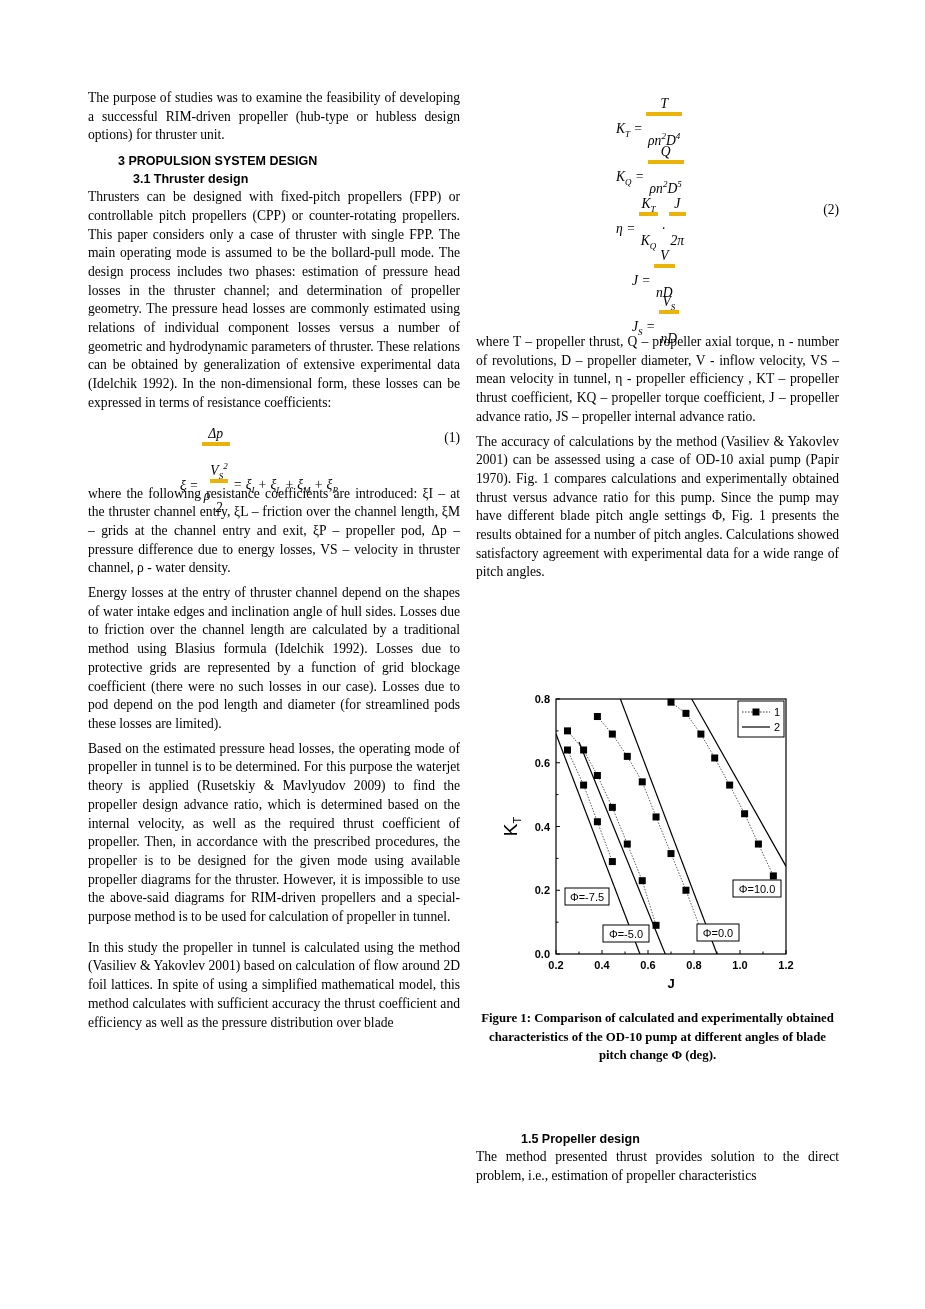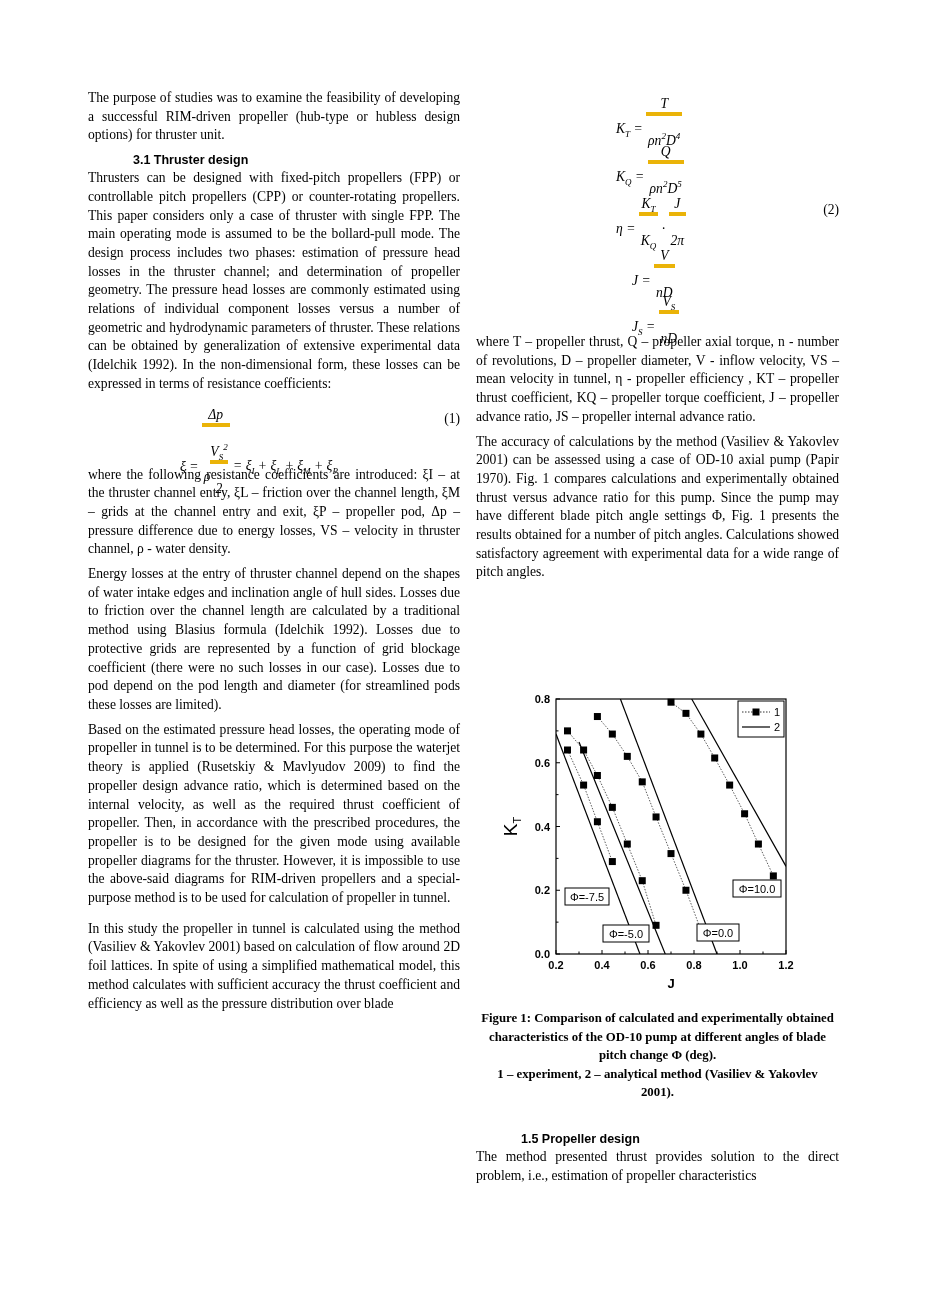--- a/index.html
+++ b/index.html
@@ -21,20 +21,21 @@
   sub, sup { font-size:9px; line-height:0; }
   .caption { font-weight:bold; text-align:center; font-size:12.8px; line-height:18.5px; margin:0 4px; }
   .chart { position:absolute; left:495px; top:688px; }
   .chart text { font-family:"Liberation Sans", sans-serif; }
 </style>
 </head>
 <body>
 
 <div class="col left">
   <p>The purpose of studies was to examine the feasibility of developing a successful RIM-driven propeller (hub-type or hubless design options) for thruster unit.</p>
+  <div class="h1">3 PROPULSION SYSTEM DESIGN</div>
   <div class="h2">3.1 Thruster design</div>
   <p>Thrusters can be designed with fixed-pitch propellers (FPP) or controllable pitch propellers (CPP) or counter-rotating propellers. This paper considers only a case of thruster with single FPP. The main operating mode is assumed to be the bollard-pull mode. The design process includes two phases: estimation of pressure head losses in the thruster channel; and determination of propeller geometry. The pressure head losses are commonly estimated using relations of individual component losses versus a number of geometric and hydrodynamic parameters of thruster. These relations can be obtained by generalization of extensive experimental data (Idelchik 1992). In the non-dimensional form, these losses can be expressed in terms of resistance coefficients:</p>
 
   <div class="eqn" style="height:62px; margin:4px 0 4px 0;">
     <div style="position:absolute; left:92px; top:6px;">
       <span>ξ =</span>
       <span class="frac"><span>Δp</span><span class="den">ρ<span class="frac" style="vertical-align:middle;"><span>V<sub>S</sub><sup>2</sup></span><span class="den">2</span></span></span></span>
       <span>= ξ<sub>I</sub> + ξ<sub>L</sub> + ξ<sub>M</sub> + ξ<sub>P</sub></span>
     </div>
     <span class="num" style="top:10px;">(1)</span>
@@ -151,19 +152,18 @@
       <line x1="247" y1="24" x2="275" y2="24" stroke="#333" stroke-dasharray="1.5,1.5"></line>
       <rect x="257.5" y="20.5" width="7" height="7" fill="#000"></rect>
       <text x="279" y="28" font-size="11">1</text>
       <line x1="247" y1="39" x2="275" y2="39" stroke="#000" stroke-width="1.2"></line>
       <text x="279" y="43" font-size="11">2</text>
     </g>
 </svg>
 
 <div style="position:absolute; left:476px; top:1009px; width:363px;font-family:Liberation Serif, serif;">
   <div class="caption">Figure 1: Comparison of calculated and experimentally obtained characteristics of the OD-10 pump at different angles of blade pitch change Φ (deg).</div>
-  <div class="caption">1 – experiment, 2 – analytical method (Vasiliev &amp; Yakovlev 2001).</div>
 </div>
 
 <div class="col right" style="top:1130px;">
   <div class="h2">1.5 Propeller design</div>
   <p>The method presented thrust provides solution to the direct problem, i.e., estimation of propeller characteristics</p>
 </div>
 
 </body></html>

